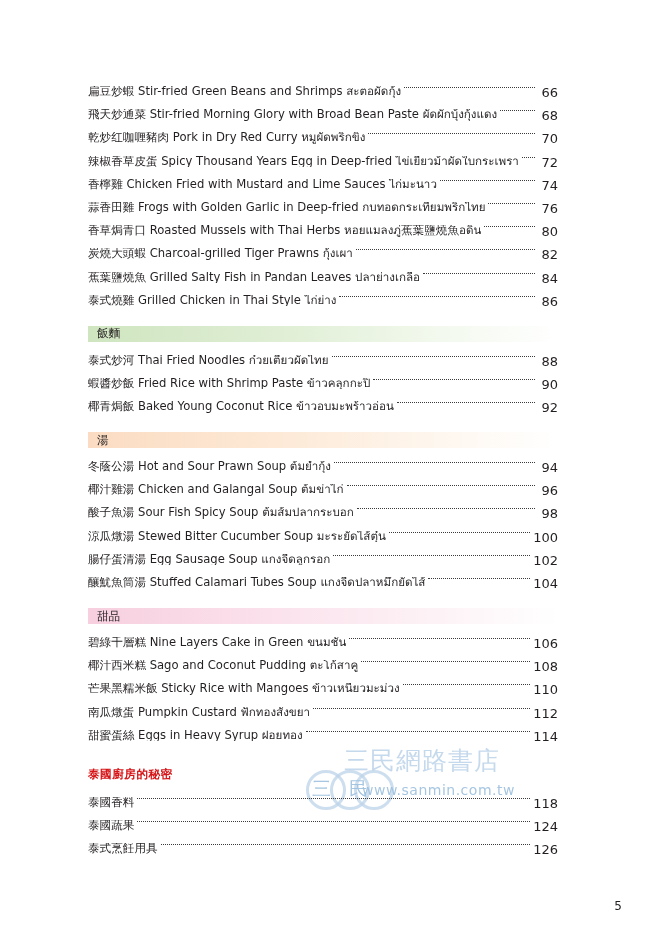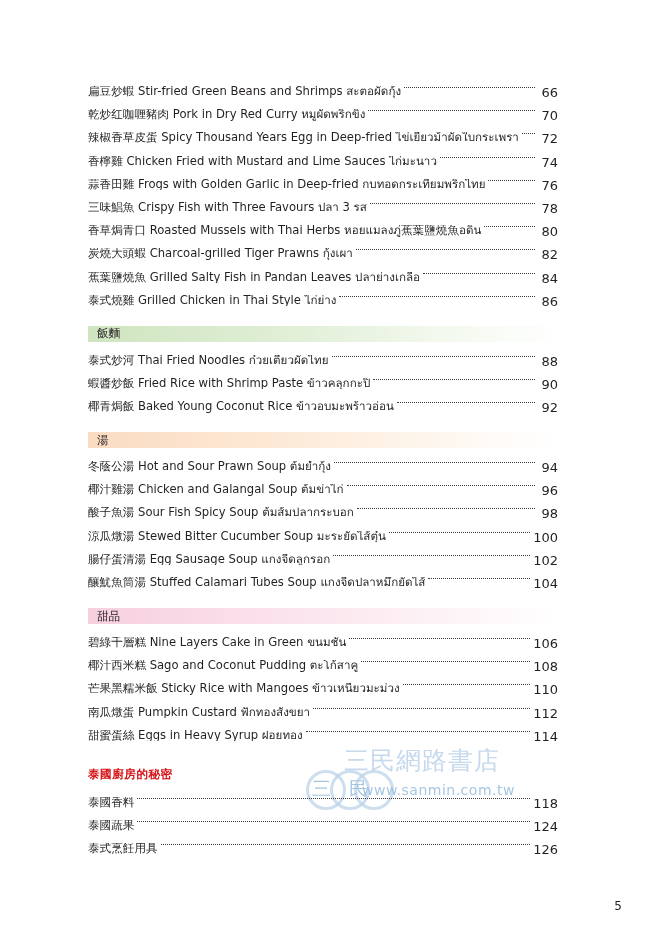--- a/index.html
+++ b/index.html
@@ -163,43 +163,43 @@
     <div class="wm-url">www.sanmin.com.tw</div>
   </div>
 
   <div class="content" id="toc-content">
       <div class="entry">
         <span class="txt">扁豆炒蝦 Stir-fried Green Beans and Shrimps สะตอผัดกุ้ง</span>
         <span class="dots"></span>
         <span class="pg">66</span>
       </div>
       <div class="entry">
+        <span class="txt">飛天炒通菜 Stir-fried Morning Glory with Broad Bean Paste ผัดผักบุ้งกุ้งแดง</span>
+        <span class="dots"></span>
+        <span class="pg">68</span>
+      </div>
+      <div class="entry">
         <span class="txt">乾炒红咖喱豬肉 Pork in Dry Red Curry หมูผัดพริกขิง</span>
         <span class="dots"></span>
         <span class="pg">70</span>
       </div>
       <div class="entry">
         <span class="txt">辣椒香草皮蛋 Spicy Thousand Years Egg in Deep-fried ไข่เยี่ยวม้าผัดใบกระเพรา</span>
         <span class="dots"></span>
         <span class="pg">72</span>
       </div>
       <div class="entry">
         <span class="txt">香檸雞 Chicken Fried with Mustard and Lime Sauces ไก่มะนาว</span>
         <span class="dots"></span>
         <span class="pg">74</span>
       </div>
       <div class="entry">
         <span class="txt">蒜香田雞 Frogs with Golden Garlic in Deep-fried กบทอดกระเทียมพริกไทย</span>
         <span class="dots"></span>
         <span class="pg">76</span>
-      </div>
-      <div class="entry">
-        <span class="txt">三味鯧魚 Crispy Fish with Three Favours ปลา 3 รส</span>
-        <span class="dots"></span>
-        <span class="pg">78</span>
       </div>
       <div class="entry">
         <span class="txt">香草焗青口 Roasted Mussels with Thai Herbs หอยแมลงภู่蕉葉鹽燒魚่อดิน</span>
         <span class="dots"></span>
         <span class="pg">80</span>
       </div>
       <div class="entry">
         <span class="txt">炭燒大頭蝦 Charcoal-grilled Tiger Prawns กุ้งเผา</span>
         <span class="dots"></span>
         <span class="pg">82</span>

